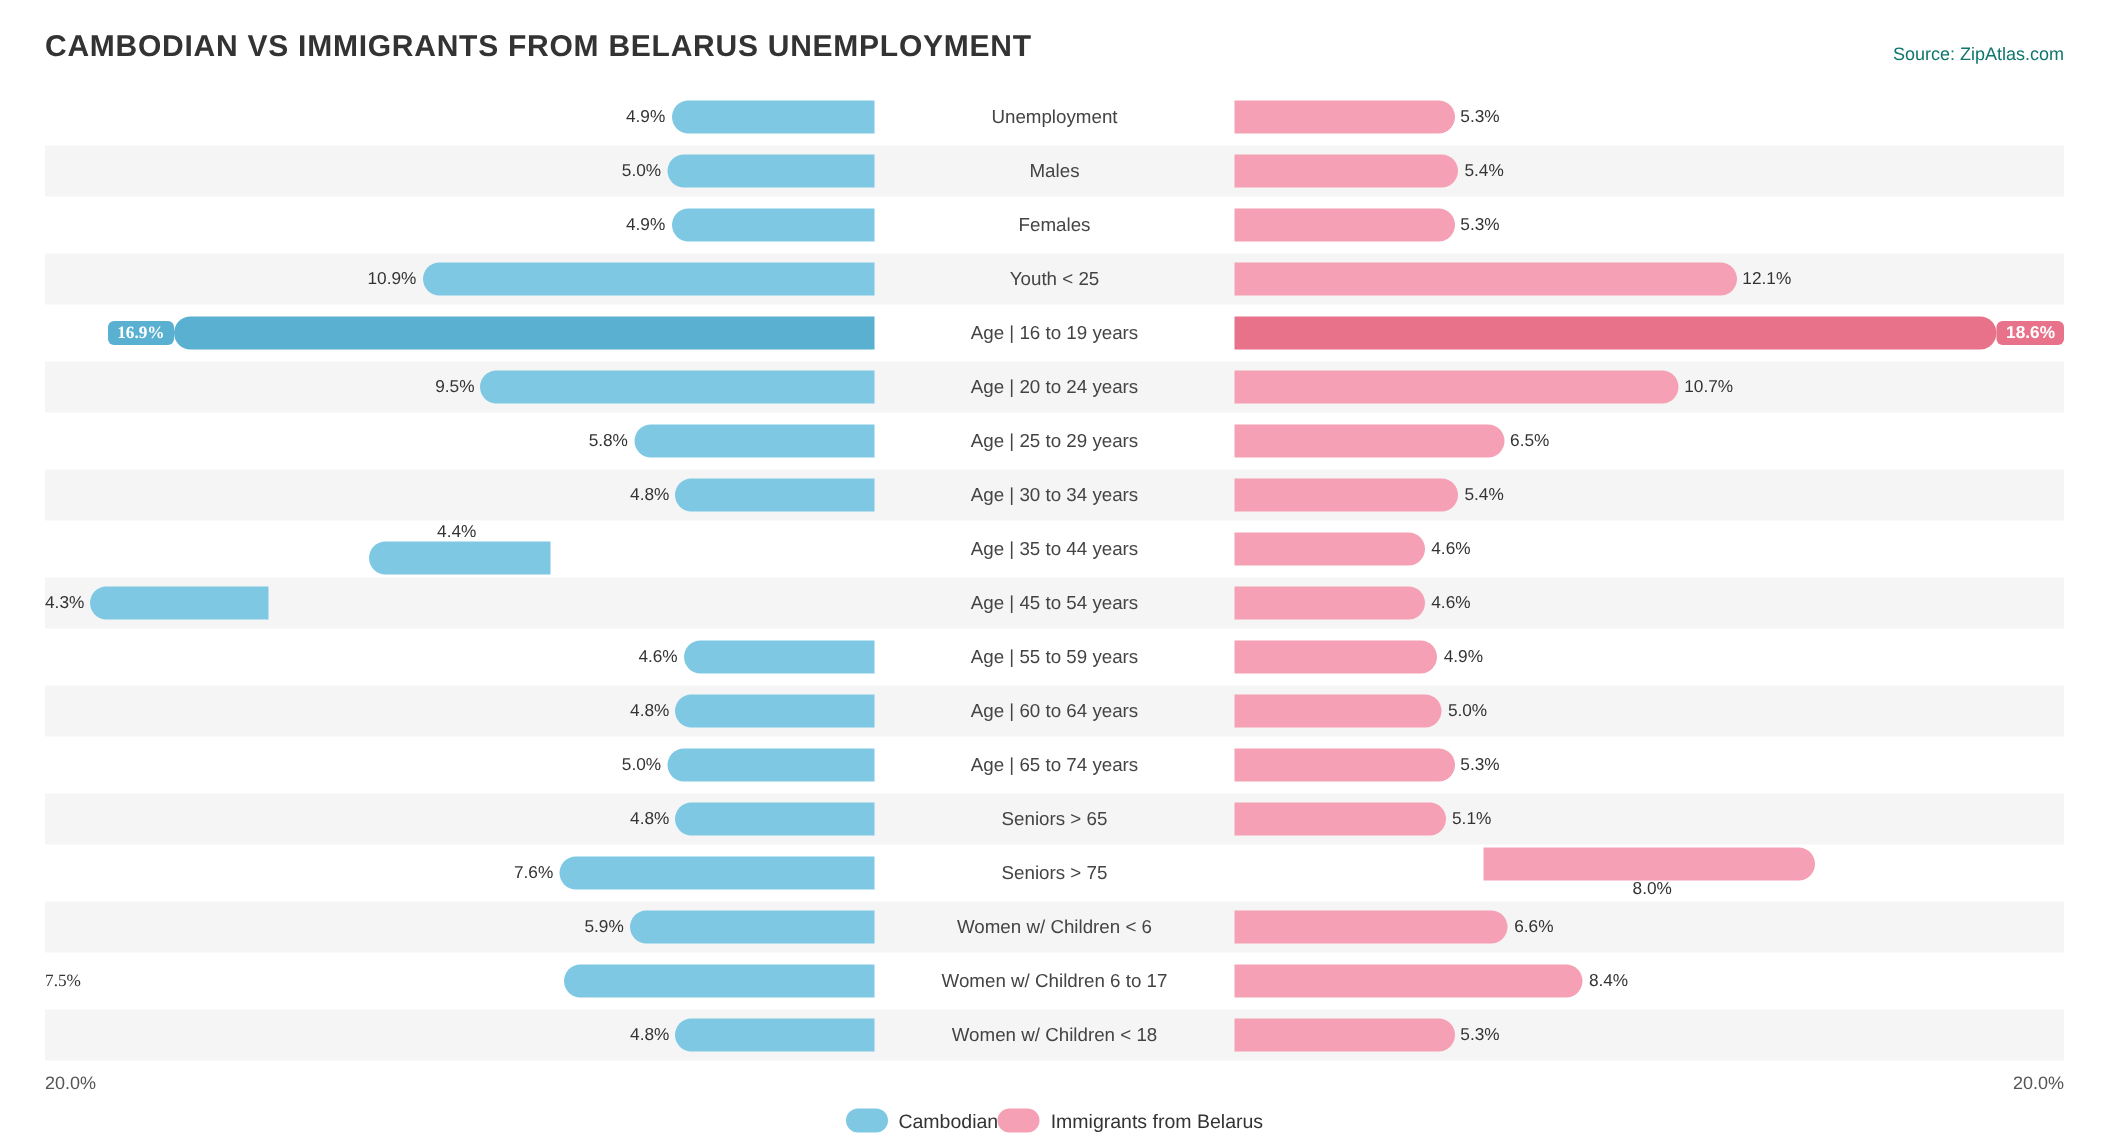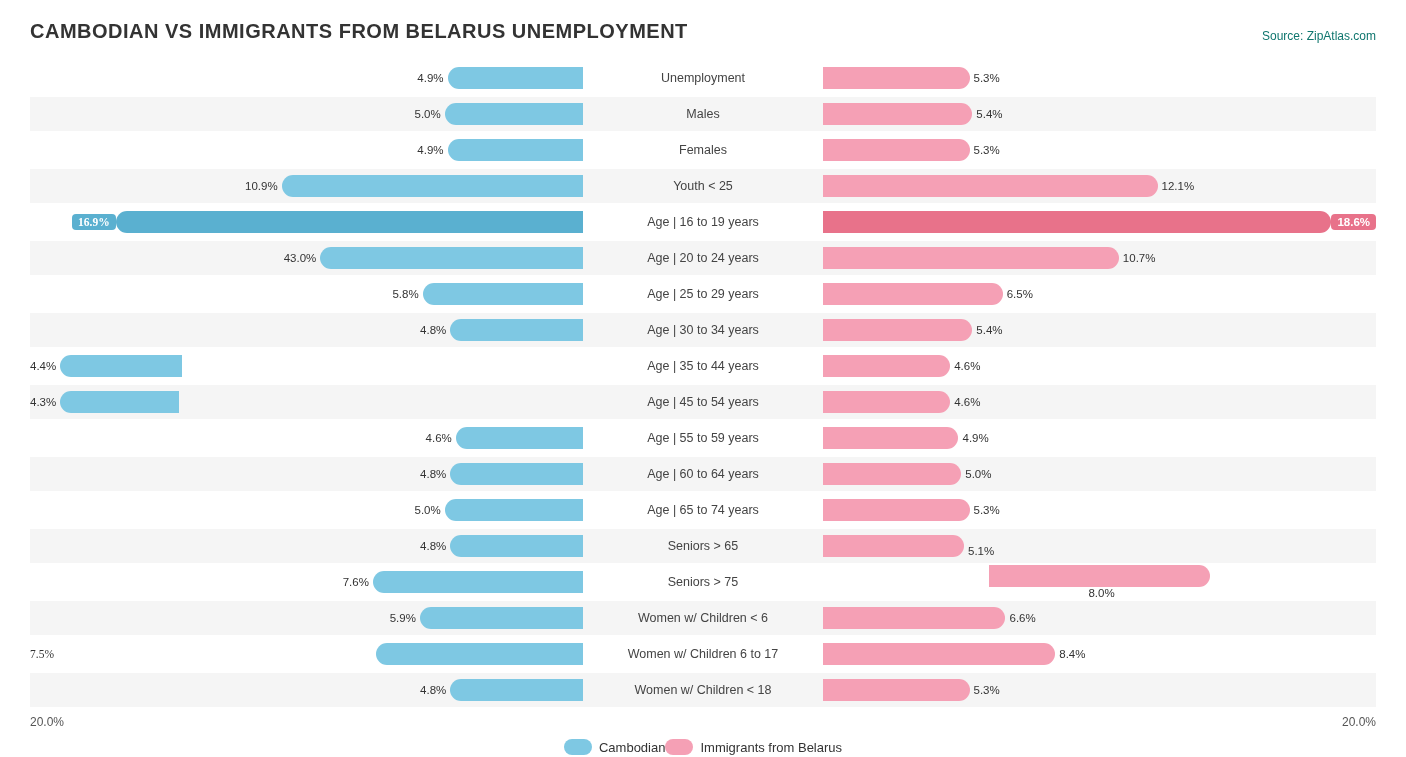--- a/index.html
+++ b/index.html
@@ -264,21 +264,21 @@
             <div class="bar-pink" style="width:93%;background:#e8728a;border-radius:0 11px 11px 0;"></div>
             <span class="val-highlight-pink">18.6%</span>
           </div>
         </div>
       </div>
     </div>
       <div class="row row-alt">
       <div class="bar-section">
         <div class="left-area">
           <div style="display:flex;align-items:center;justify-content:flex-end;width:100%;">
-            <span class="val-outside-left">43.0%</span>
+            <span class="val-outside-left">9.5%</span>
             <div class="bar-blue" style="width:47.5%;background:#7ec8e3;border-radius:11px 0 0 11px;"></div>
           </div>
         </div>
         <div class="label-cell">Age | 20 to 24 years</div>
         <div class="right-area">
           <div style="display:flex;align-items:center;justify-content:flex-start;width:100%;">
             <div class="bar-pink" style="width:53.49999999999999%;background:#f5a0b5;border-radius:0 11px 11px 0;"></div>
             <span class="val-outside-right">10.7%</span>
           </div>
         </div>
@@ -314,21 +314,21 @@
           <div style="display:flex;align-items:center;justify-content:flex-start;width:100%;">
             <div class="bar-pink" style="width:27%;background:#f5a0b5;border-radius:0 11px 11px 0;"></div>
             <span class="val-outside-right">5.4%</span>
           </div>
         </div>
       </div>
     </div>
       <div class="row">
       <div class="bar-section">
         <div class="left-area">
-          <div style="display:flex;align-items:center;justify-content:flex-start;width:100%;">
+          <div style="display:flex;align-items:center;justify-content:center;width:100%;flex-direction:column;">
             <span class="val-outside-left">4.4%</span>
             <div class="bar-blue" style="width:22.000000000000004%;background:#7ec8e3;border-radius:11px 0 0 11px;"></div>
           </div>
         </div>
         <div class="label-cell">Age | 35 to 44 years</div>
         <div class="right-area">
           <div style="display:flex;align-items:center;justify-content:flex-start;width:100%;">
             <div class="bar-pink" style="width:23%;background:#f5a0b5;border-radius:0 11px 11px 0;"></div>
             <span class="val-outside-right">4.6%</span>
           </div>
@@ -406,21 +406,21 @@
       <div class="row row-alt">
       <div class="bar-section">
         <div class="left-area">
           <div style="display:flex;align-items:center;justify-content:flex-end;width:100%;">
             <span class="val-outside-left">4.8%</span>
             <div class="bar-blue" style="width:24%;background:#7ec8e3;border-radius:11px 0 0 11px;"></div>
           </div>
         </div>
         <div class="label-cell">Seniors &gt; 65</div>
         <div class="right-area">
-          <div style="display:flex;align-items:flex-end;justify-content:flex-start;width:100%;">
+          <div style="display:flex;align-items:center;justify-content:flex-start;width:100%;">
             <div class="bar-pink" style="width:25.5%;background:#f5a0b5;border-radius:0 11px 11px 0;"></div>
             <span class="val-outside-right">5.1%</span>
           </div>
         </div>
       </div>
     </div>
       <div class="row">
       <div class="bar-section">
         <div class="left-area">
           <div style="display:flex;align-items:center;justify-content:flex-end;width:100%;">

